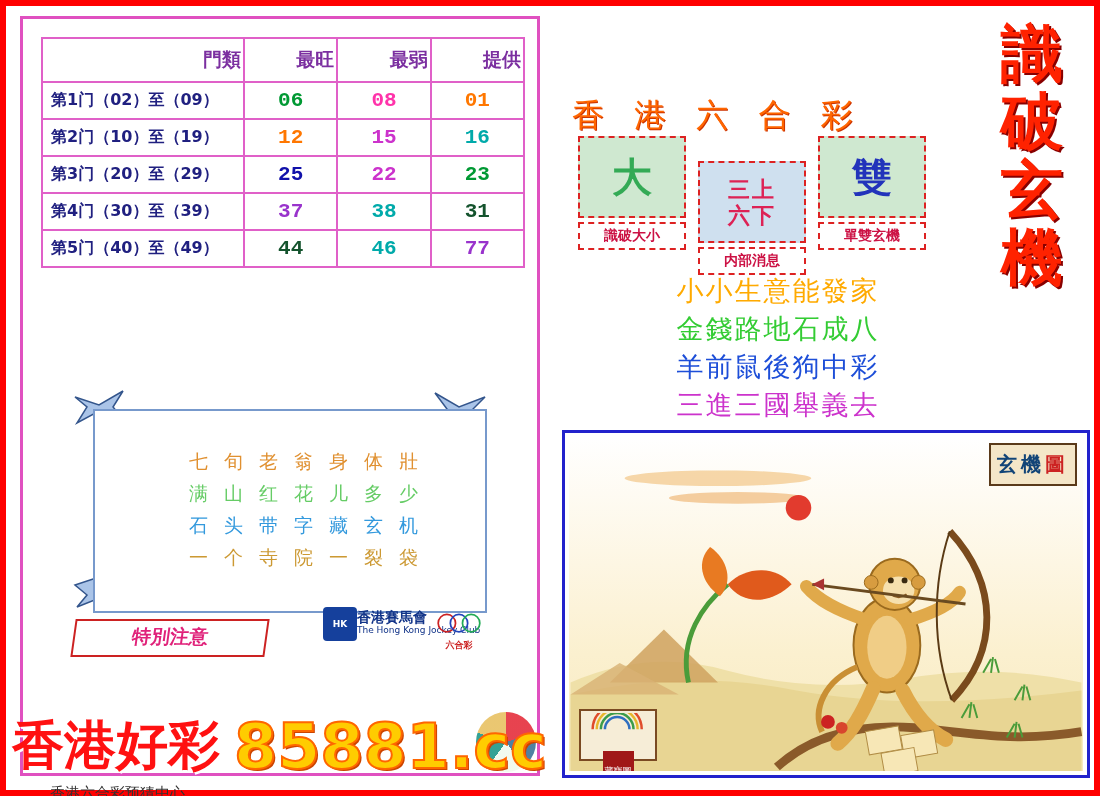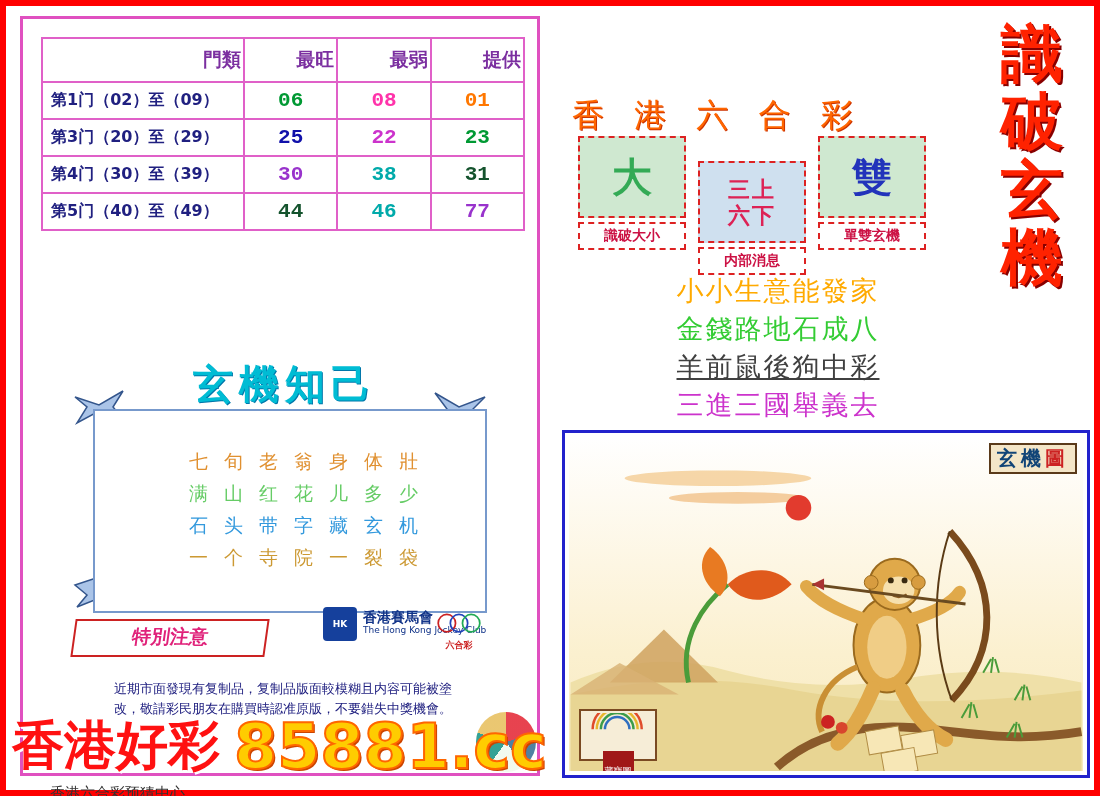--- a/index.html
+++ b/index.html
@@ -97,21 +97,21 @@
     width:190px;height:34px;
     border:2px solid #cc2222;
     background:#fff;
     color:#e0227a;
     font-size:19px;font-weight:bold;
     text-align:center;line-height:30px;
     transform:skewX(-8deg);
   }
   .jockey{
     position:absolute;left:290px;top:258px;
-    display:flex;align-items:center;gap:6px;
+    display:flex;align-items:center;
   }
   .jockey .shield{
     width:34px;height:34px;border-radius:4px;
     background:#15409c;color:#fff;font-size:9px;
     display:flex;align-items:center;justify-content:center;
     font-weight:bold;
   }
   .jockey .jtext{line-height:13px;}
   .jockey .jtext .cn{font-size:14px;color:#113388;font-weight:bold;}
   .jockey .jtext .en{font-size:9px;color:#113388;}
@@ -183,41 +183,41 @@
   .verses{
     position:absolute;left:16px;top:258px;width:400px;
     font-family:"DejaVu Serif","Liberation Serif",serif;
     font-size:27px;
     line-height:38px;
     letter-spacing:2px;
     text-align:center;
   }
   .verses div:nth-child(1){color:#ffaa00;}
   .verses div:nth-child(2){color:#33cc33;}
-  .verses div:nth-child(3){color:#404040;text-decoration:underline;}
+  .verses div:nth-child(3){color:#1d4ed8;}
   .verses div:nth-child(4){color:#cc33cc;}
 
   
   .pic-wrap{
     position:absolute;left:556px;top:424px;width:528px;height:348px;
     border:3px solid #2222cc;
     box-sizing:border-box;
     background:#fff;
     padding:4px;
   }
   .pic{
     position:relative;width:100%;height:100%;
     background:linear-gradient(#ffffff 0%,#fdf6e3 38%,#fbf0cf 65%,#f7e9bf 100%);
     overflow:hidden;
   }
   .pic-badge{
     position:absolute;right:6px;top:6px;
     border:2px solid #5a3a1a;
     background:#f4e6c8;
-    padding:0 6px;
+    padding:6px 6px;
     font-family:Liberation Mono, monospace;
     font-size:20px;font-weight:bold;
     color:#114477;
     letter-spacing:4px;
     z-index:5;
   }
   .pic-badge .sq{color:#cc2222;}
   .pic-stamp{
     position:absolute;left:10px;bottom:10px;
     width:74px;height:48px;
@@ -281,42 +281,47 @@
         </tr>
       </thead>
       <tbody>
         <tr>
           <td class="label">第1门（02）至（09）</td>
           <td class="num c-green">06</td>
           <td class="num c-pink">08</td>
           <td class="num c-orange">01</td>
         </tr>
         <tr>
+          <td class="label">第2门（10）至（19）</td>
+          <td class="num c-orange">12</td>
+          <td class="num c-magenta">15</td>
+          <td class="num c-teal">16</td>
+        </tr>
+        <tr>
           <td class="label">第3门（20）至（29）</td>
           <td class="num c-darkblue">25</td>
           <td class="num c-magenta">22</td>
           <td class="num c-green">23</td>
         </tr>
         <tr>
           <td class="label">第4门（30）至（39）</td>
-          <td class="num c-purple">30</td>
+          <td class="num c-purple">37</td>
           <td class="num c-teal">38</td>
           <td class="num c-red">31</td>
         </tr>
         <tr>
           <td class="label">第5门（40）至（49）</td>
           <td class="num c-red">44</td>
           <td class="num c-teal">46</td>
           <td class="num c-purple">77</td>
         </tr>
       </tbody>
     </table>
 
     <div class="banner">
-      <div class="xuanji-title">玄機知己</div>
 
       <div class="bird" style="left:40px;top:38px;">
         <svg viewBox="0 0 54 40">
             <path d="M2 10 L26 18 L50 4 L40 20 L52 34 L26 24 L4 36 L14 20 Z" fill="#aac4e8" stroke="#33558c" stroke-width="1.5"></path>
           </svg>
       </div>
       <div class="bird" style="left:400px;top:38px;">
         <svg viewBox="0 0 54 40">
             <path d="M2 6 L26 20 L52 10 L40 22 L50 36 L26 26 L4 34 L14 22 Z" fill="#aac4e8" stroke="#33558c" stroke-width="1.5"></path>
           </svg>
@@ -366,24 +371,20 @@
       <div class="hk-logo">
         <svg viewBox="0 0 52 30" style="width:52px;height:26px;">
           <circle cx="12" cy="14" r="10" fill="none" stroke="#cc2222" stroke-width="2"></circle>
           <circle cx="26" cy="14" r="10" fill="none" stroke="#2244bb" stroke-width="2"></circle>
           <circle cx="40" cy="14" r="10" fill="none" stroke="#22aa55" stroke-width="2"></circle>
         </svg>
         <span>六合彩</span>
       </div>
     </div>
 
-    <div class="disclaimer">
-      <div>近期市面發現有复制品，复制品版面較模糊且内容可能被塗</div>
-      <div>改，敬請彩民朋友在購買時認准原版，不要錯失中獎機會。</div>
-    </div>
   </div>
 
   <div class="right-col">
     <div class="hk-title">香 港 六 合 彩</div>
     <div class="big-title">識破玄機</div>
 
     <div class="boxes">
       <div class="bx bx1">
         <div class="inner">大</div>
         <div class="cap">識破大小</div>

